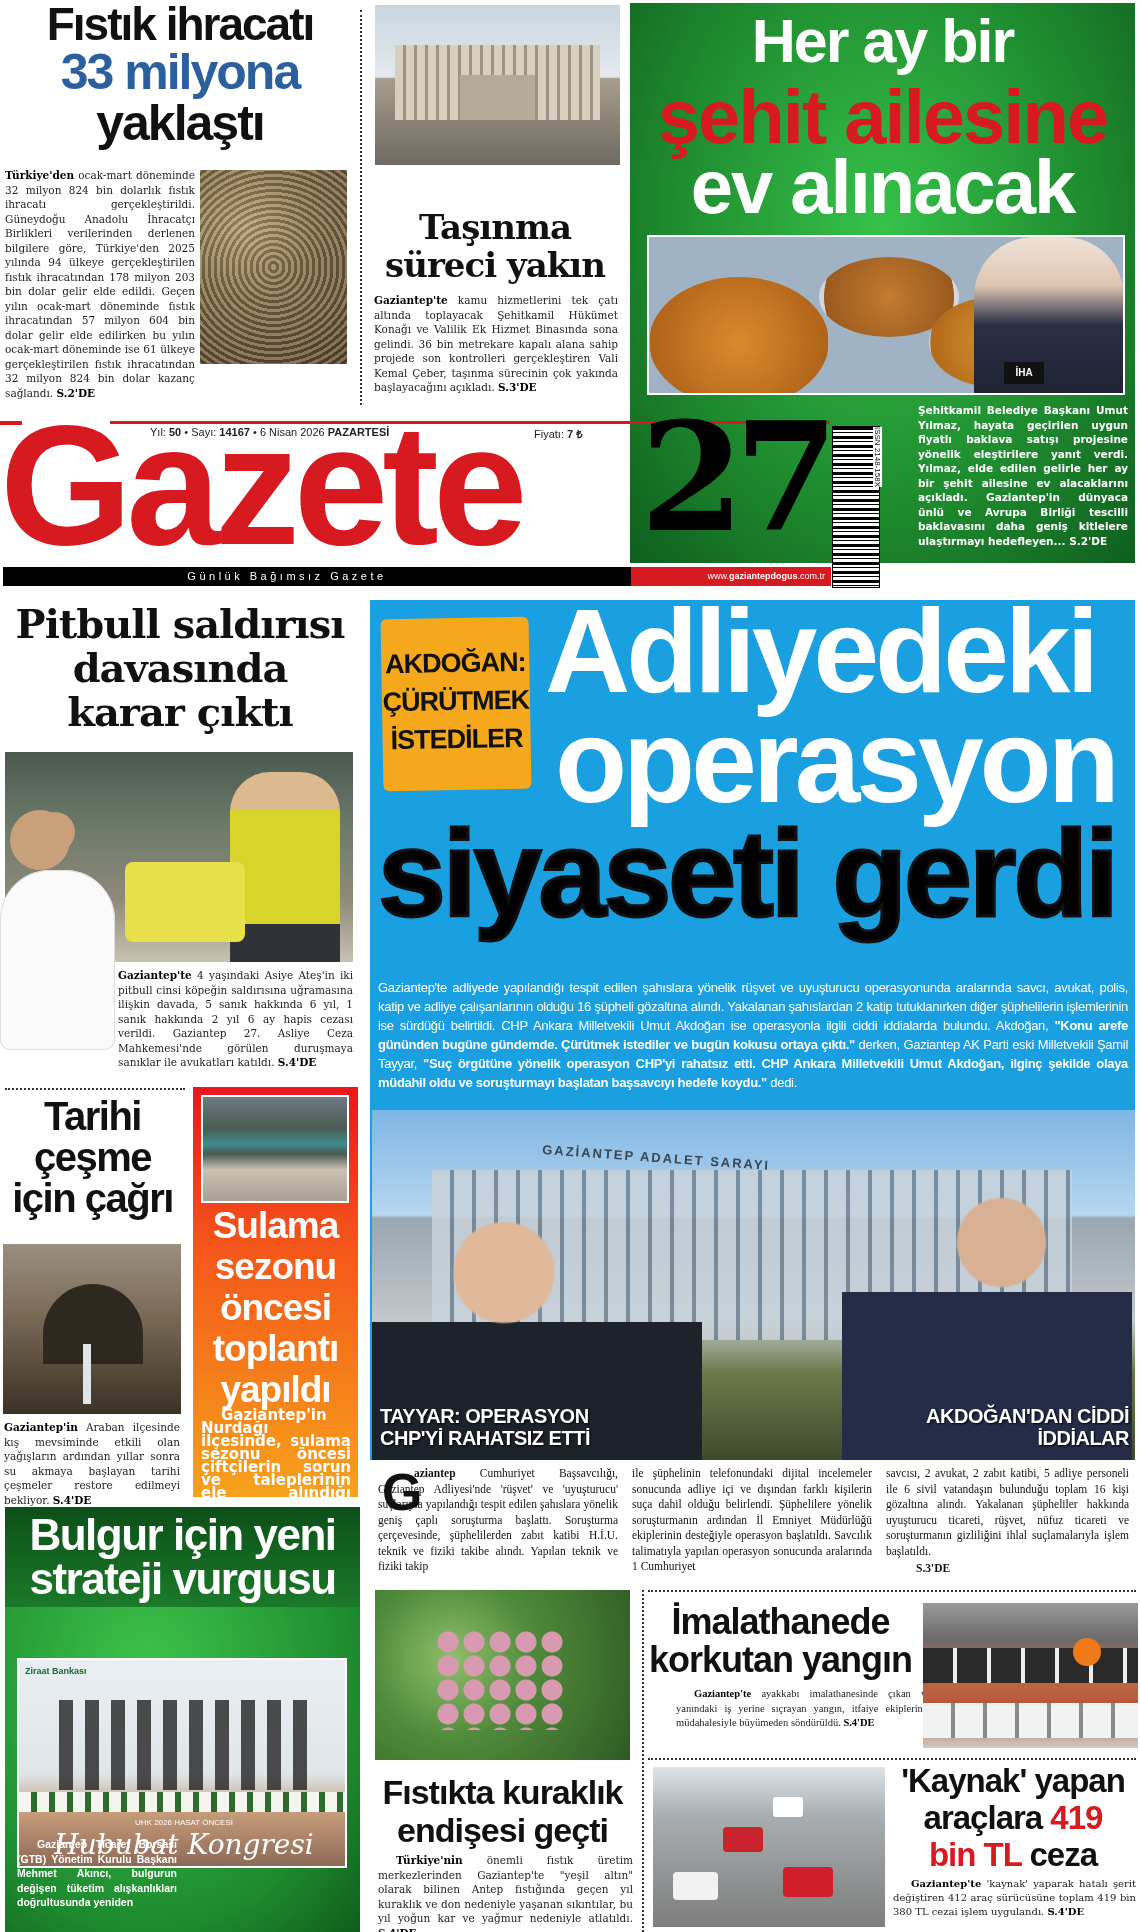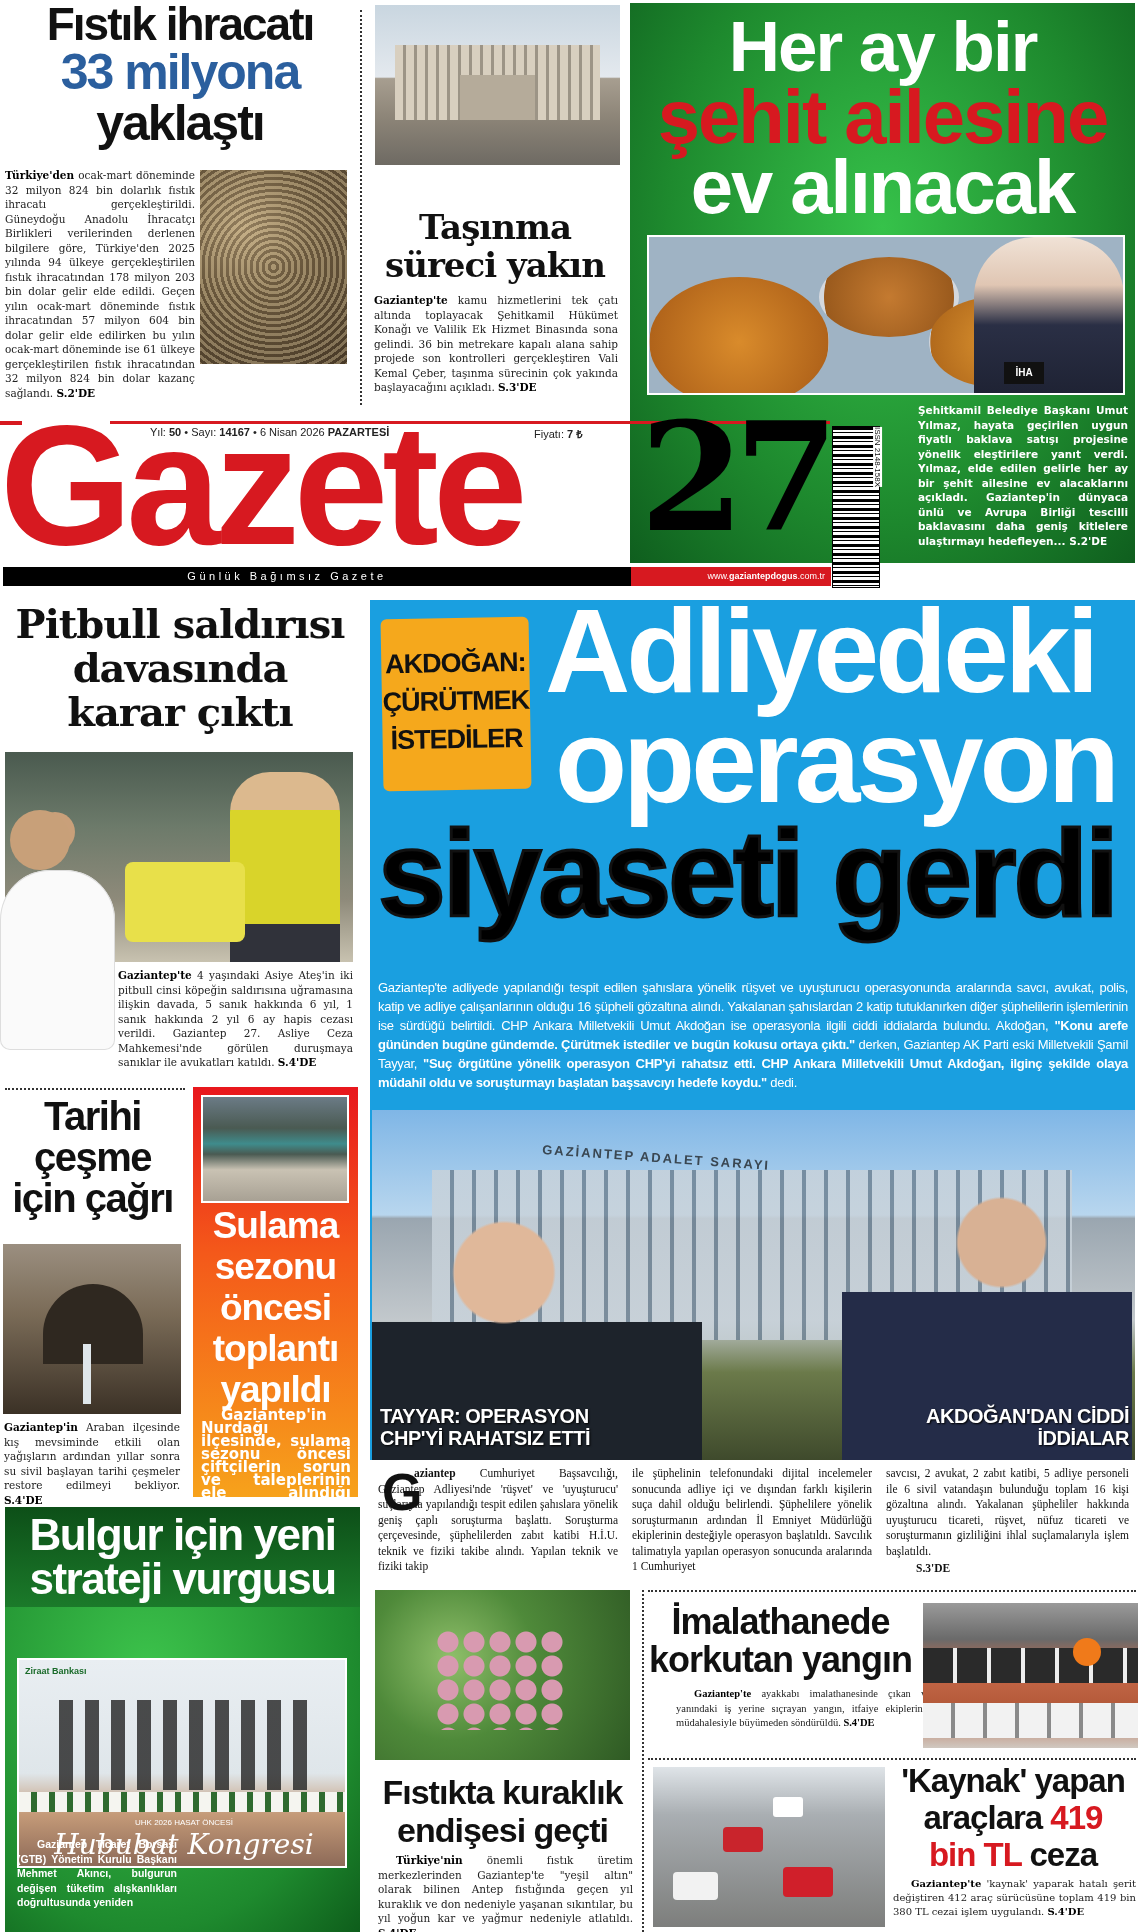--- a/index.html
+++ b/index.html
@@ -41,21 +41,21 @@
   <div class="abs slab center" style="left:0;top:208px;width:250px;font-size:34px;line-height:38px;">Taşınma</div>
   <div class="abs slab center" style="left:0;top:246px;width:250px;font-size:34px;line-height:38px;">süreci yakın</div>
   <div class="abs body" style="left:4px;top:293px;width:244px;">
     <b>Gaziantep'te</b>
     <span>kamu hizmetlerini tek çatı altında toplayacak Şehitkamil Hükümet Konağı ve Valilik Ek Hizmet Binasında sona gelindi. 36 bin metrekare kapalı alana sahip projede son kontrolleri gerçekleştiren Vali Kemal Çeber, taşınma sürecinin çok yakında başlayacağını açıkladı.</span>
     <b>S.3'DE</b>
   </div>
 </div>
 
 <div class="abs" style="left:630px;top:3px;width:505px;height:560px;background:radial-gradient(ellipse at 50% 40%,#36c24a 0,#1e8a2e 60%,#0f5e1e 100%);">
-  <div class="abs cond center" style="left:0;top:2px;width:505px;font-size:71px;line-height:72px;color:#fff;margin-top:6px;">Her ay bir</div>
+  <div class="abs cond center" style="left:0;top:2px;width:505px;font-size:61px;line-height:72px;color:#fff;">Her ay bir</div>
   <div class="abs cond center" style="left:0;top:78px;width:505px;font-size:76px;line-height:72px;color:#d71920;">şehit ailesine</div>
   <div class="abs cond center" style="left:0;top:148px;width:505px;font-size:76px;line-height:72px;color:#fff;">ev alınacak</div>
   <div class="abs img" style="left:17px;top:232px;width:478px;height:160px;background:#9fb3c4;border:2px solid #fff;">
     <div style="position:absolute;left:0;top:40px;width:180px;height:130px;border-radius:50%;background:radial-gradient(circle,#d98b2b 0,#b0631a 80%,#c9ced6 81%);"></div>
     <div style="position:absolute;left:170px;top:20px;width:140px;height:80px;border-radius:50%;background:radial-gradient(circle,#c47a30 0,#9a5a1d 80%,#d4d8de 81%);"></div>
     <div style="position:absolute;left:280px;top:60px;width:130px;height:90px;border-radius:50%;background:radial-gradient(circle,#d8902e 0,#b26a1c 80%,#cfd3d9 81%);"></div>
     <div style="position:absolute;left:325px;top:0;width:150px;height:160px;background:linear-gradient(180deg,#f0e2d6 0,#e0c6b3 30%,#2a2f45 55%,#1e2233 100%);border-radius:60px 60px 0 0;"></div>
     <div style="position:absolute;left:355px;top:125px;width:40px;height:22px;background:#111;color:#fff;font:bold 10px 'Liberation Sans',sans-serif;line-height:22px;text-align:center;">İHA</div>
   </div>
   <div class="abs" style="left:288px;top:400px;width:210px;font-family:'DejaVu Sans',sans-serif;font-size:10.5px;line-height:14.5px;color:#fff;font-weight:bold;text-align:justify;">
@@ -154,21 +154,21 @@
 <div class="abs" style="left:0;top:1090px;width:190px;height:410px;">
   <div class="abs cond center" style="left:0;top:6px;width:185px;font-size:40px;line-height:41px;letter-spacing:-1.5px;">Tarihi</div>
   <div class="abs cond center" style="left:0;top:47px;width:185px;font-size:40px;line-height:41px;letter-spacing:-1.5px;">çeşme</div>
   <div class="abs cond center" style="left:0;top:88px;width:185px;font-size:40px;line-height:41px;letter-spacing:-1.5px;">için çağrı</div>
   <div class="abs img" style="left:3px;top:154px;width:178px;height:170px;background:linear-gradient(180deg,#9b8f80 0,#7b6c58 40%,#3b3126 100%);">
     <div style="position:absolute;left:40px;top:40px;width:100px;height:80px;border-radius:50px 50px 0 0;background:#2f2820;"></div>
     <div style="position:absolute;left:80px;top:100px;width:8px;height:60px;background:#dfe6ea;"></div>
   </div>
   <div class="abs body" style="left:4px;top:330px;width:176px;">
     <b>Gaziantep'in</b>
-    <span>Araban ilçesinde kış mevsiminde etkili olan yağışların ardından yıllar sonra su sivil başlayan tarihi çeşmeler restore edilmeyi bekliyor.</span>
+    <span>Araban ilçesinde kış mevsiminde etkili olan yağışların ardından yıllar sonra su akmaya başlayan tarihi çeşmeler restore edilmeyi bekliyor.</span>
     <b>S.4'DE</b>
   </div>
 </div>
 
 <div class="abs" style="left:193px;top:1087px;width:165px;height:410px;background:linear-gradient(180deg,#e8171d 0,#f4581a 40%,#f7a21b 100%);">
   <div class="abs img" style="left:8px;top:8px;width:148px;height:108px;border:2px solid #fff;background:linear-gradient(180deg,#6b7b86 0,#4a5a52 30%,#3f8c8c 45%,#4a5a52 55%,#c9c2b3 70%,#a8a194 100%);"></div>
   <div class="abs cond center" style="left:0;top:118px;width:165px;font-size:37px;line-height:41px;color:#fff;letter-spacing:-1px;">Sulama</div>
   <div class="abs cond center" style="left:0;top:159px;width:165px;font-size:37px;line-height:41px;color:#fff;letter-spacing:-1px;">sezonu</div>
   <div class="abs cond center" style="left:0;top:200px;width:165px;font-size:37px;line-height:41px;color:#fff;letter-spacing:-1px;">öncesi</div>
   <div class="abs cond center" style="left:0;top:241px;width:165px;font-size:37px;line-height:41px;color:#fff;letter-spacing:-1px;">toplantı</div>

